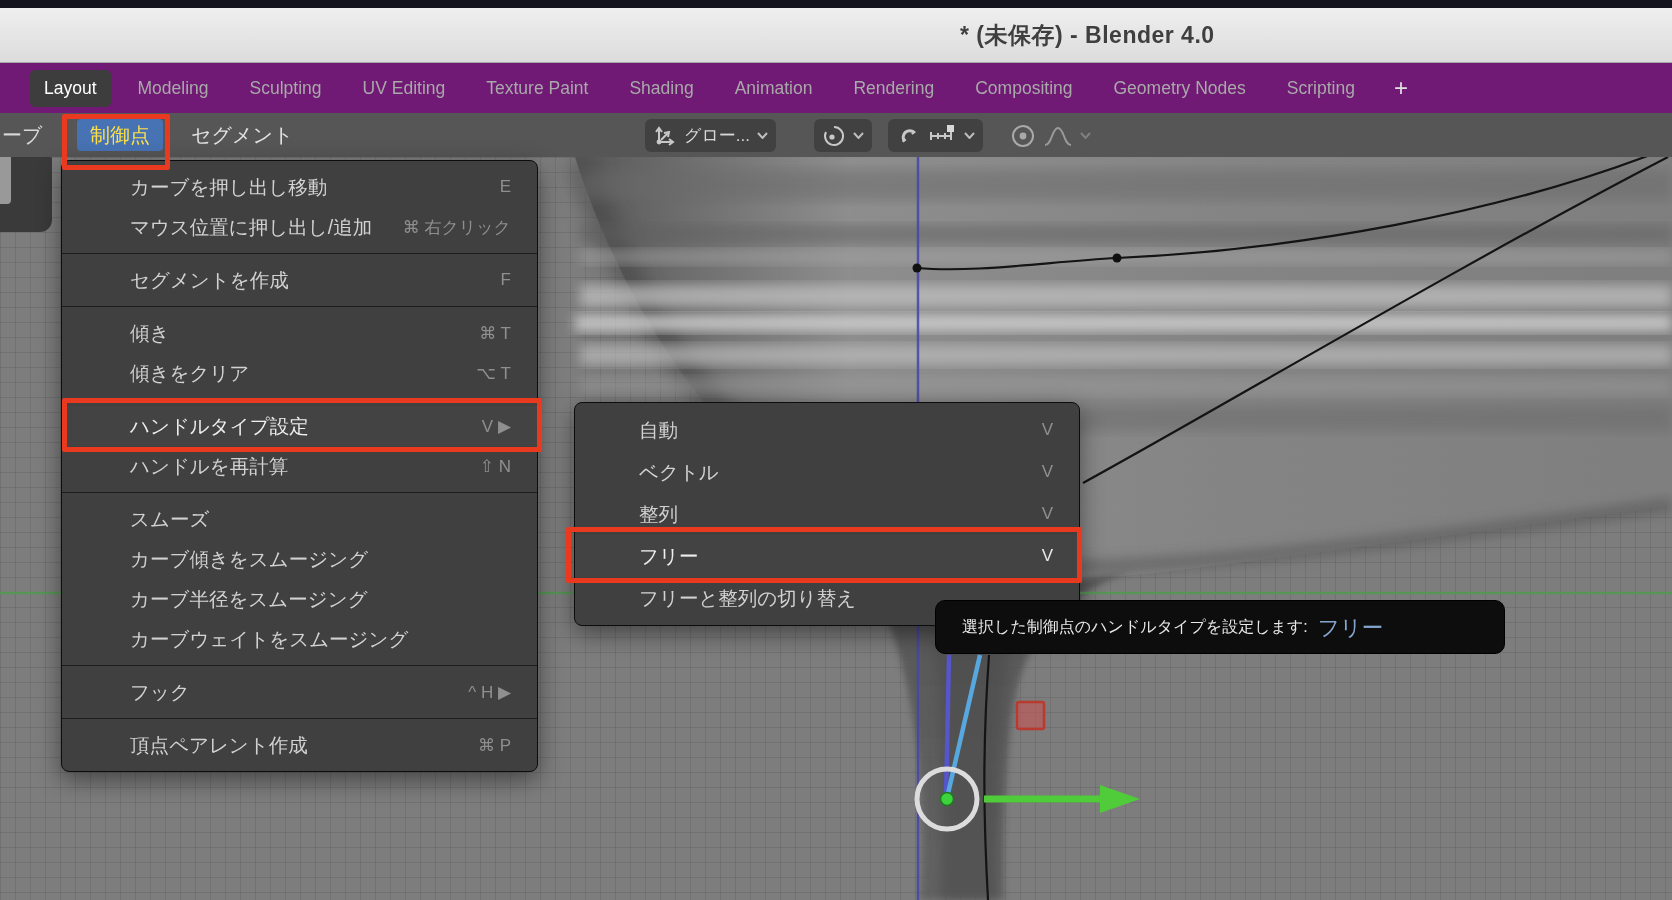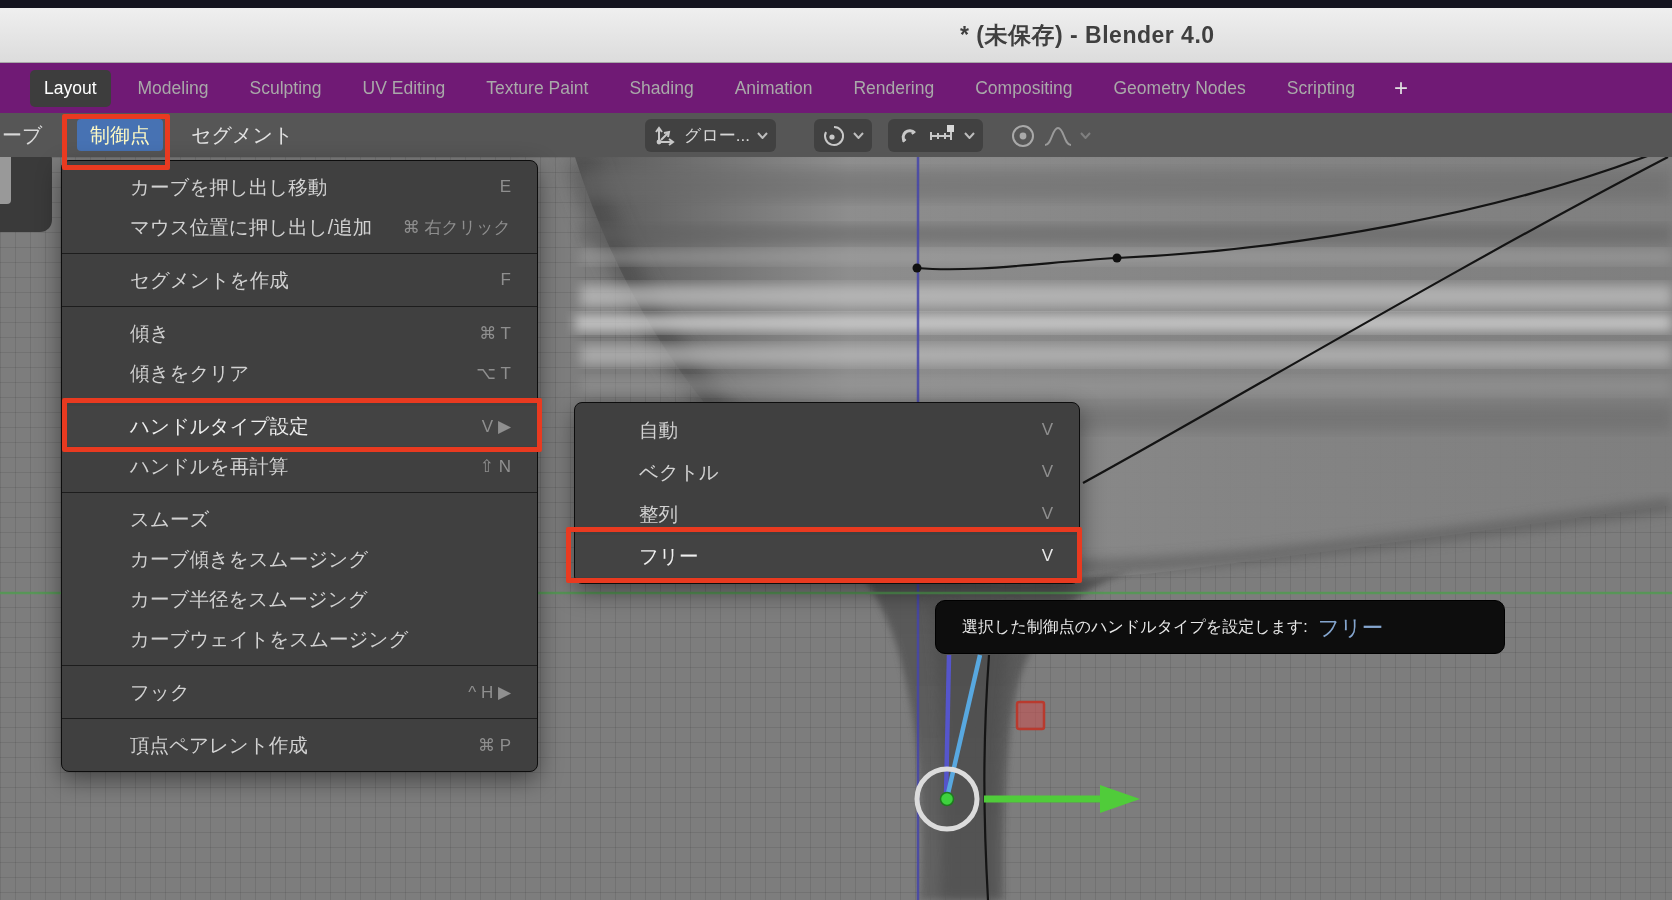--- a/index.html
+++ b/index.html
@@ -17,21 +17,21 @@
   .tabbar{position:absolute;left:0;top:63px;width:1672px;height:50px;background:#701a75;z-index:30;
     display:flex;align-items:center;padding-left:30px;box-sizing:border-box;}
   .tab{font-size:17.5px;color:#a9a9a9;padding:8px 14px;margin-right:13px;border-radius:5px;white-space:nowrap;cursor:default;}
   .tab.active{background:#3d3d3d;color:#ffffff;}
   .tab-add{font-size:24px;color:#e0e0e0;padding:0 10px;margin-left:2px;}
   
   .vheader{position:absolute;left:0;top:113px;width:1672px;height:44px;background:#565656;z-index:20;}
   .vheader .partial-menu{position:absolute;left:2px;top:9px;font-size:20px;color:#d8d8d8;}
   .menu-btn{position:absolute;top:6px;height:32px;display:flex;align-items:center;border-radius:4px;
     font-size:20px;color:#e2e2e2;padding:0 13px;}
-  .menu-btn.selected{background:#4772b3;color:#fef9c3;}
+  .menu-btn.selected{background:#4772b3;color:#fde047;}
   
   .tgroup{position:absolute;top:6px;height:33px;background:#414141;border-radius:6px;display:flex;align-items:center;
     padding:0 8px;gap:7px;color:#cfcfcf;}
   .tgroup .tlabel{font-size:17px;color:#d6d6d6;}
   .chev{width:11px;height:7px;}
   .chev polyline{fill:none;stroke:#bdbdbd;stroke-width:2;}
   .ticon{display:flex;align-items:center;}
   
   .viewport{position:absolute;left:0;top:157px;width:1672px;height:743px;z-index:1;
     background-color:#7d7d7d;
@@ -307,20 +307,24 @@
     <span class="sc">V</span>
   </div>
   <div class="menu-item">
     <span class="lbl">整列</span>
     <span class="sc">V</span>
   </div>
   <div class="menu-item hov">
     <span class="lbl">フリー</span>
     <span class="sc" style="color:#e8e8e8;">V</span>
   </div>
+  <div class="menu-item">
+    <span class="lbl">フリーと整列の切り替え</span>
+    <span class="sc"></span>
+  </div>
 </div>
 
 <div class="tooltip">
   <span class="tt-text">選択した制御点のハンドルタイプを設定します:</span>
   <span class="tt-value">フリー</span>
 </div>
 
 <div class="redbox b1"></div>
 <div class="redbox b2"></div>
 <div class="redbox b3"></div>

